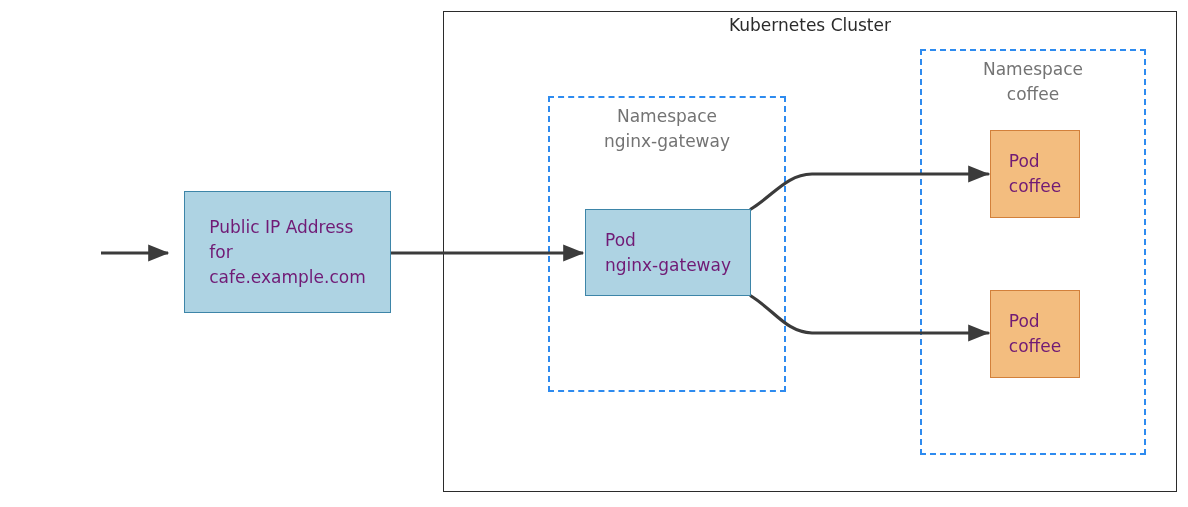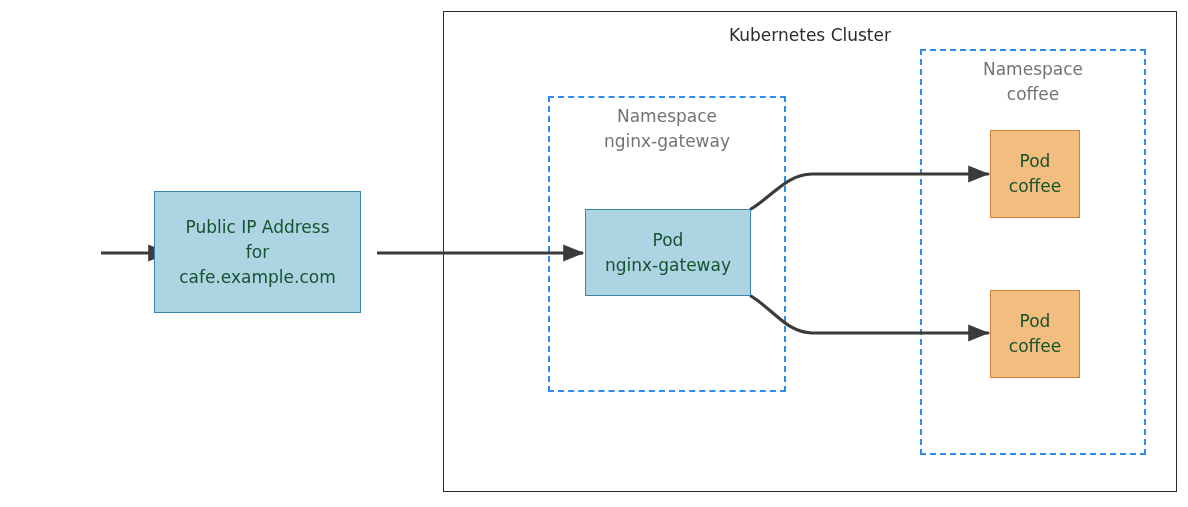--- a/index.html
+++ b/index.html
@@ -26,21 +26,21 @@
     top: 11px;
     width: 734px;
     height: 481px;
     border: 1.6px solid #2b2b2b;
     background: transparent;
     box-sizing: border-box;
   }
   .cluster-label {
     position: absolute;
     left: 443px;
-    top: 24px;
+    top: 14px;
     width: 734px;
     text-align: center;
     font-size: 17px;
     line-height: 22px;
     color: #2b2b2b;
     white-space: nowrap;
   }
 
   .ns-box {
     position: absolute;
@@ -61,34 +61,33 @@
   .ns-label-gateway { left: 548px; top: 104px; width: 238px; }
   .ns-label-default { left: 920px; top: 57px;  width: 226px; }
 
   
   .node {
     position: absolute;
     box-sizing: border-box;
     display: flex;
     align-items: center;
     justify-content: center;
-    text-align: center;
     font-size: 17px;
     line-height: 25px;
-    color: #14532d;
+    color: #701a75;
   }
   .node .node-text { display: block; white-space: pre-line; }
 
   .node-clients {
     left: 11px; top: 228px; width: 90px; height: 50px;
     background: #d4d4d4;
     border: 1.4px solid #4d4d4d;
   }
   .node-publicip {
-    left: 154px; top: 191px; width: 207px; height: 122px;
+    left: 184px; top: 191px; width: 207px; height: 122px;
     background: #aed3e3;
     border: 1.4px solid #3d85a8;
   }
   .node-gateway {
     left: 585px; top: 209px; width: 166px; height: 87px;
     background: #aed3e3;
     border: 1.4px solid #3d85a8;
   }
   .node-coffee-1 {
     left: 990px; top: 130px; width: 90px; height: 88px;

